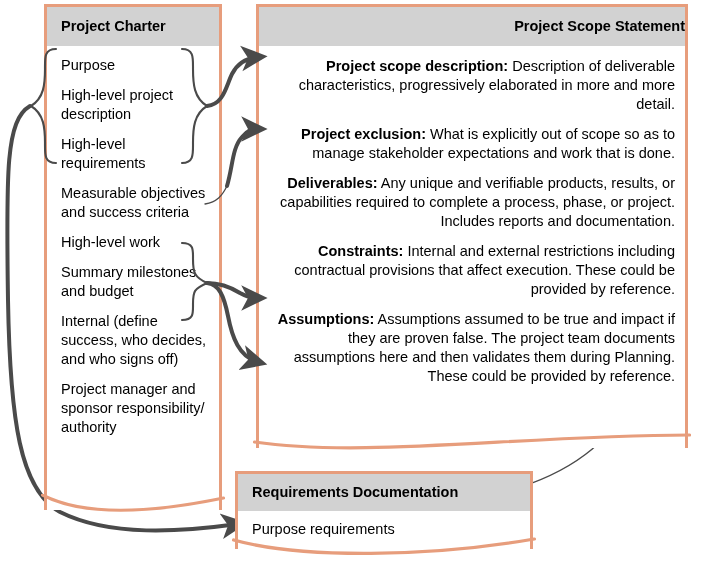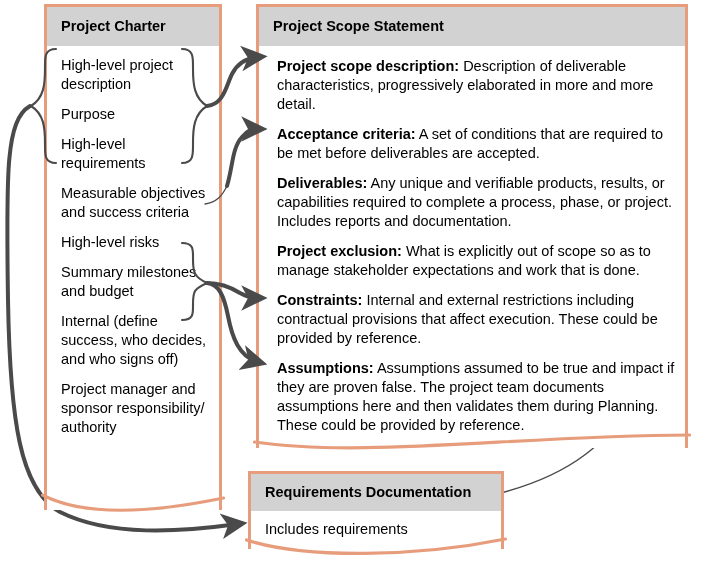--- a/index.html
+++ b/index.html
@@ -78,69 +78,66 @@
     <path d="M30,106 C6,120 6,170 8,300 C10,420 20,490 60,512 C110,537 180,532 238,524" fill="none" stroke="#4a4a4a" stroke-width="4" stroke-linecap="round" marker-end="url(#arwThick)"></path>
 
     <path d="M497,494 C560,478 608,448 630,400 C652,350 660,280 678,205" fill="none" stroke="#4a4a4a" stroke-width="1.4" stroke-linecap="round"></path>
     <path d="M641,370 C657,325 664,265 678,200" fill="none" stroke="#4a4a4a" stroke-width="4" stroke-linecap="round" marker-end="url(#arwThick)"></path>
   </svg>
 
   <div class="doc" style="left:44px; top:4px; width:178px; height:512px;">
     <div class="docbody" style="height:506px;">
       <div class="hdr">Project Charter</div>
       <div class="content">
+        <div class="charter-item">Purpose</div>
         <div class="charter-item">High-level project description</div>
-        <div class="charter-item">Purpose</div>
         <div class="charter-item">High-level requirements</div>
         <div class="charter-item">Measurable objectives and success criteria</div>
-        <div class="charter-item">High-level risks</div>
+        <div class="charter-item">High-level work</div>
         <div class="charter-item">Summary milestones and budget</div>
         <div class="charter-item">Internal (define success, who decides, and who signs off)</div>
         <div class="charter-item">Project manager and sponsor responsibility/ authority</div>
       </div>
     </div>
     <svg class="wave" viewBox="0 0 184 22" preserveAspectRatio="none" style="height:22px;">
       <path d="M1.5,1 C40,21 100,21 182.5,4" fill="none" stroke="#e79d7c" stroke-width="3.2" stroke-linecap="round"></path>
     </svg>
   </div>
 
   <div class="doc" style="left:256px; top:4px; width:432px; height:450px;">
-    <div class="docbody" style="height:444px;">
+    <div class="docbody" style="height:444px;text-align:right;">
       <div class="hdr">Project Scope Statement</div>
       <div class="content" style="padding-left:18px;padding-top:11px;padding-right:10px;">
         <div class="scope-para">
           <b>Project scope description:</b><span> Description of deliverable characteristics, progressively elaborated in more and more detail.</span>
         </div>
         <div class="scope-para">
-          <b>Acceptance criteria:</b><span> A set of conditions that are required to be met before deliverables are accepted.</span>
+          <b>Project exclusion:</b><span> What is explicitly out of scope so as to manage stakeholder expectations and work that is done.</span>
         </div>
         <div class="scope-para">
           <b>Deliverables:</b><span> Any unique and verifiable products, results, or capabilities required to complete a process, phase, or project. Includes reports and documentation.</span>
-        </div>
-        <div class="scope-para">
-          <b>Project exclusion:</b><span> What is explicitly out of scope so as to manage stakeholder expectations and work that is done.</span>
         </div>
         <div class="scope-para">
           <b>Constraints:</b><span> Internal and external restrictions including contractual provisions that affect execution. These could be provided by reference.</span>
         </div>
         <div class="scope-para">
           <b>Assumptions:</b><span> Assumptions assumed to be true and impact if they are proven false. The project team documents assumptions here and then validates them during Planning. These could be provided by reference.</span>
         </div>
       </div>
     </div>
     <svg class="wave" viewBox="0 0 438 22" preserveAspectRatio="none" style="height:22px;">
       <path d="M1.5,10 C110,26 260,4 436.5,3" fill="none" stroke="#e79d7c" stroke-width="3.2" stroke-linecap="round"></path>
     </svg>
   </div>
 
-  <div class="doc" style="left:248px; top:471px; width:256px; height:86px;">
+  <div class="doc" style="left:235px; top:471px; width:298px; height:86px;">
     <div class="docbody" style="height:78px;">
       <div class="hdr" style="padding:11px 0 11px 14px;">Requirements Documentation</div>
       <div class="content" style="padding-top:9px;">
-        <div class="req-item">Includes requirements</div>
+        <div class="req-item">Purpose requirements</div>
       </div>
     </div>
     <svg class="wave" viewBox="0 0 260 20" preserveAspectRatio="none" style="height:20px;">
       <path d="M1.5,3 C60,22 170,20 258.5,2" fill="none" stroke="#e79d7c" stroke-width="3.2" stroke-linecap="round"></path>
     </svg>
   </div>
 
   <svg class="layer over" viewBox="0 0 710 564">
     <defs>
       <marker id="arwThick2" markerWidth="7" markerHeight="7" refX="4.2" refY="3.5" orient="auto">

